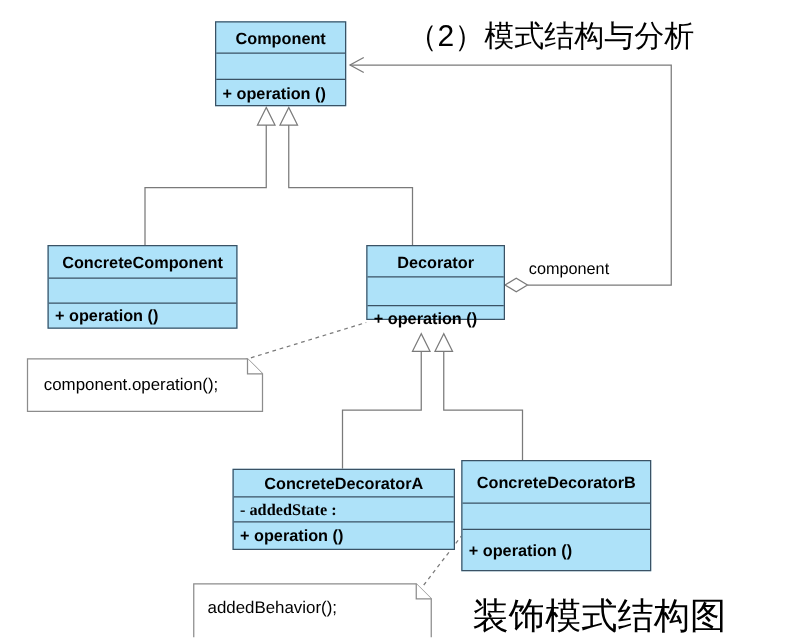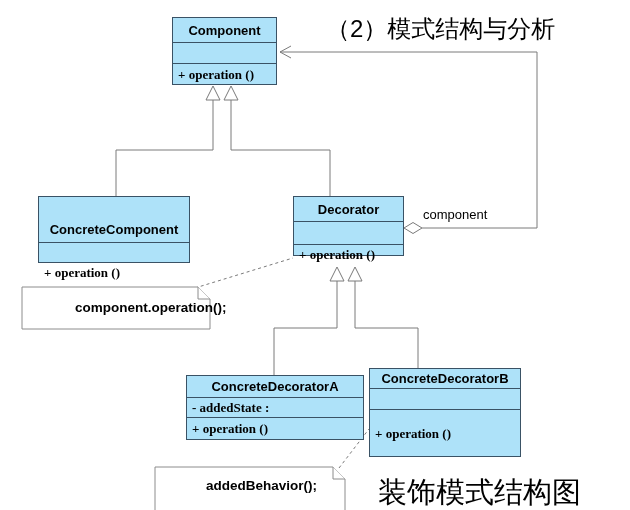--- a/index.html
+++ b/index.html
@@ -32,25 +32,25 @@
   .cls-attrs {
     box-sizing:border-box; flex:0 0 auto;
     display:flex; align-items:center; padding:0 5px;
     border-bottom:1px solid var(--class-border,#3a5265);
   }
   .cls-methods {
     box-sizing:border-box; flex:1 1 auto;
     display:flex; flex-direction:column; justify-content:center;
     padding:0 5px;
   }
-  .cls-methods .member { line-height:19px;font-family:Liberation Serif, serif; }
+  .cls-methods .member { line-height:19px; }
 
   .note-text {
-    position:absolute; font-size:13.5px; font-weight:700;
-    line-height:18px; white-space:nowrap;margin-left:40px;
+    position:absolute; font-size:13.5px; font-weight:400;
+    line-height:18px; white-space:nowrap;
   }
   .assoc-label { position:absolute; font-size:13px; font-weight:400; white-space:nowrap; }
   .heading   { position:absolute; font-size:24px; font-weight:500; white-space:nowrap; }
   .caption   { position:absolute; font-size:29px; font-weight:400; white-space:nowrap; }
 </style>
 </head>
 <body>
 
 <div id="canvas">
 
@@ -83,21 +83,21 @@
 
   <div class="uml-class" style="left:172px; top:17px; width:105px; height:68px;">
     <div class="cls-title" style="height:25px;">Component</div>
     <div class="cls-attrs" style="height:21px;"></div>
     <div class="cls-methods">
       <div class="member">+ operation ()</div>
     </div>
   </div>
 
   <div class="uml-class" style="left:38px; top:196px; width:152px; height:67px;">
-    <div class="cls-title" style="height:26px;margin-top:20px;">ConcreteComponent</div>
+    <div class="cls-title" style="height:26px;">ConcreteComponent</div>
     <div class="cls-attrs" style="height:20px;"></div>
     <div class="cls-methods">
       <div class="member">+ operation ()</div>
     </div>
   </div>
 
   <div class="uml-class" style="left:293px; top:196px; width:111px; height:60px;">
     <div class="cls-title" style="height:25px;">Decorator</div>
     <div class="cls-attrs" style="height:23px;"></div>
     <div class="cls-methods">
@@ -109,21 +109,21 @@
     <div class="cls-title" style="height:22px;">ConcreteDecoratorA</div>
     <div class="cls-attrs" style="height:20px;font-family:Liberation Serif, serif;">
       <div class="member">- addedState :</div>
     </div>
     <div class="cls-methods">
       <div class="member">+ operation ()</div>
     </div>
   </div>
 
   <div class="uml-class" style="left:369px; top:368px; width:152px; height:89px;">
-    <div class="cls-title" style="height:20px;">ConcreteDecoratorB</div>
+    <div class="cls-title" style="height:34px;">ConcreteDecoratorB</div>
     <div class="cls-attrs" style="height:21px;"></div>
     <div class="cls-methods">
       <div class="member">+ operation ()</div>
     </div>
   </div>
 
   <div class="assoc-label" style="left:423px; top:207px;">component</div>
 
   <div class="note-text" style="left:35px; top:299px;">component.operation();</div>
   <div class="note-text" style="left:166px; top:477px;">

